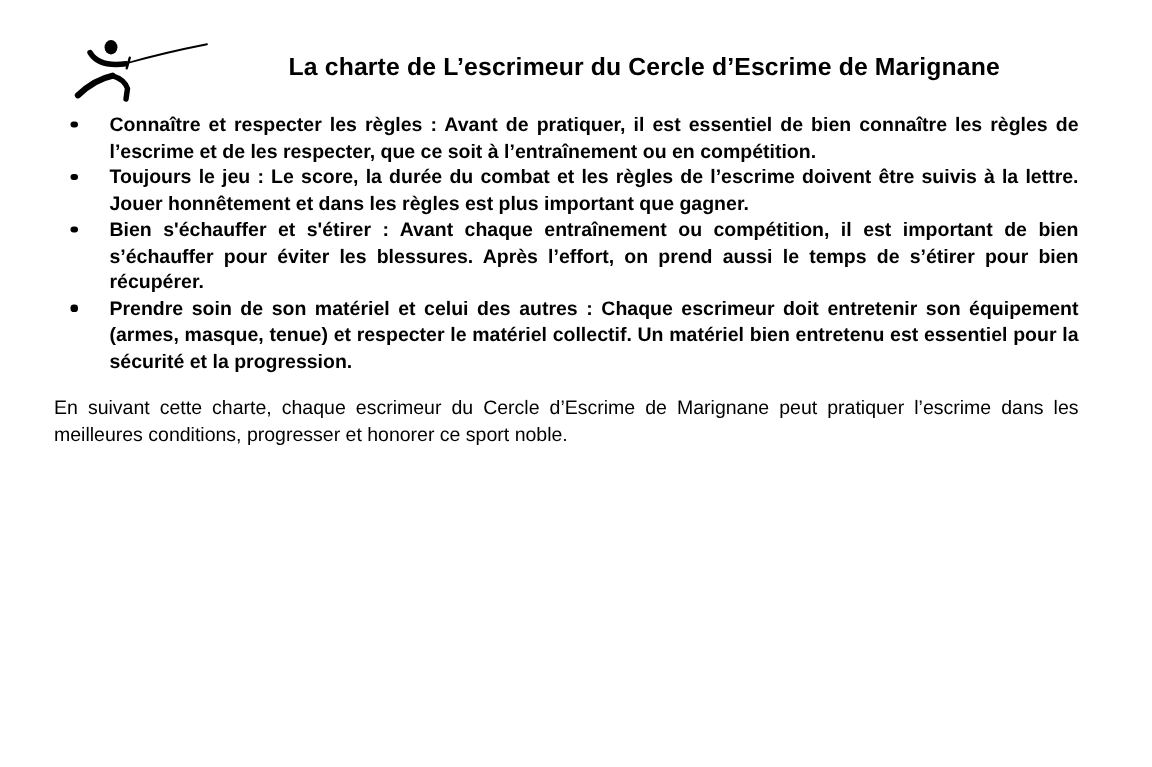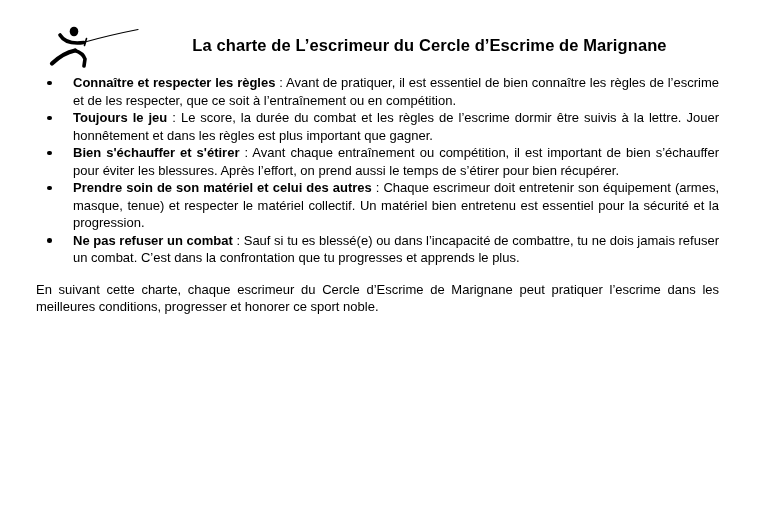--- a/index.html
+++ b/index.html
@@ -29,20 +29,21 @@
     font-size: 16.5px;
     font-weight: bold;
     line-height: 1.1;
     margin: 0;
     letter-spacing: 0.1px;
   }
   .charter-list {
     list-style: none;
     margin: 12px 37px 0 36px;
     padding: 0;
+    font-weight: bold;
   }
   .charter-item {
     position: relative;
     padding-left: 37px;
     text-align: justify;
   }
   .charter-item::before {
     content: "";
     position: absolute;
     left: 11px;
@@ -79,21 +80,20 @@
         <path d="M35,42.5 Q43,45 45,51 L44,58" fill="none" stroke="#000" stroke-width="3.6" stroke-linecap="round"></path>
       </svg>
     </div>
     <div class="title-wrap">
       <h1 class="page-title">La charte de L’escrimeur du Cercle d’Escrime de Marignane</h1>
     </div>
   </div>
 
   <ul class="charter-list">
     <li class="charter-item"><strong>Connaître et respecter les règles</strong><span> : Avant de pratiquer, il est essentiel de bien connaître les règles de l’escrime et de les respecter, que ce soit à l’entraînement ou en compétition.</span></li>
-    <li class="charter-item"><strong>Toujours le jeu</strong><span> : Le score, la durée du combat et les règles de l’escrime dormir être suivis à la lettre. Jouer honnêtement et dans les règles est plus important que gagner.</span></li>
+    <li class="charter-item"><strong>Toujours le jeu</strong><span> : Le score, la durée du combat et les règles de l’escrime doivent être suivis à la lettre. Jouer honnêtement et dans les règles est plus important que gagner.</span></li>
     <li class="charter-item"><strong>Bien s'échauffer et s'étirer</strong><span> : Avant chaque entraînement ou compétition, il est important de bien s’échauffer pour éviter les blessures. Après l’effort, on prend aussi le temps de s’étirer pour bien récupérer.</span></li>
     <li class="charter-item"><strong>Prendre soin de son matériel et celui des autres</strong><span> : Chaque escrimeur doit entretenir son équipement (armes, masque, tenue) et respecter le matériel collectif. Un matériel bien entretenu est essentiel pour la sécurité et la progression.</span></li>
-    <li class="charter-item"><strong>Ne pas refuser un combat</strong><span> : Sauf si tu es blessé(e) ou dans l’incapacité de combattre, tu ne dois jamais refuser un combat. C’est dans la confrontation que tu progresses et apprends le plus.</span></li>
   </ul>
 
   <p class="closing">En suivant cette charte, chaque escrimeur du Cercle d’Escrime de Marignane peut pratiquer l’escrime dans les meilleures conditions, progresser et honorer ce sport noble.</p>
 
 </div>
 
 </body></html>

